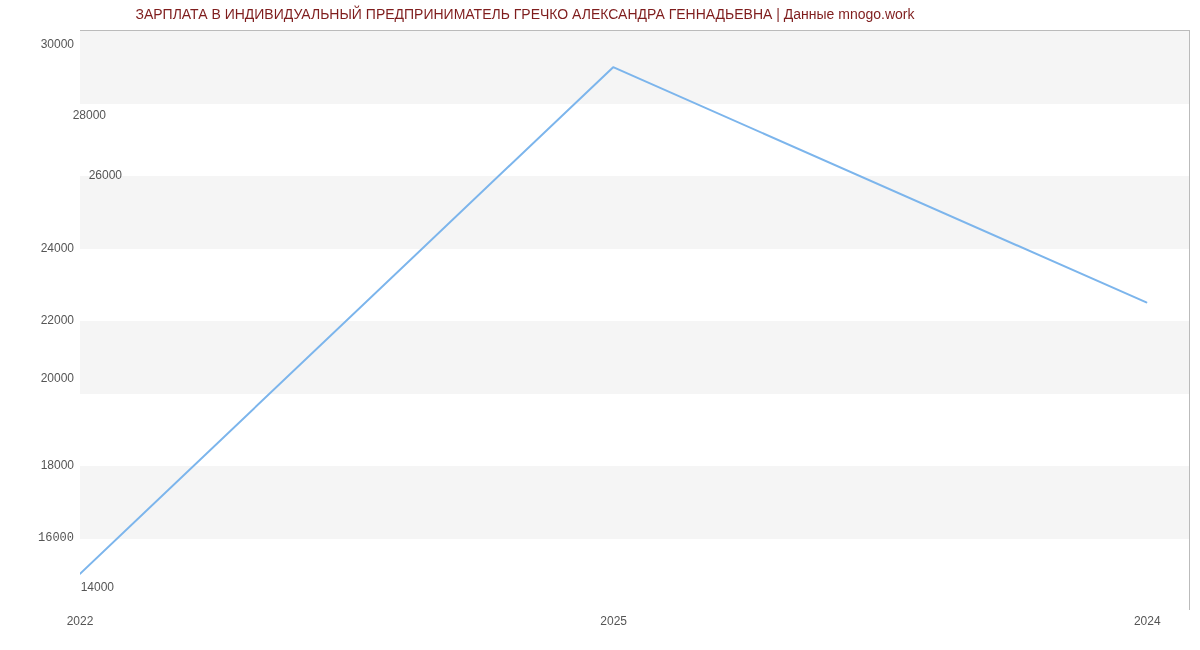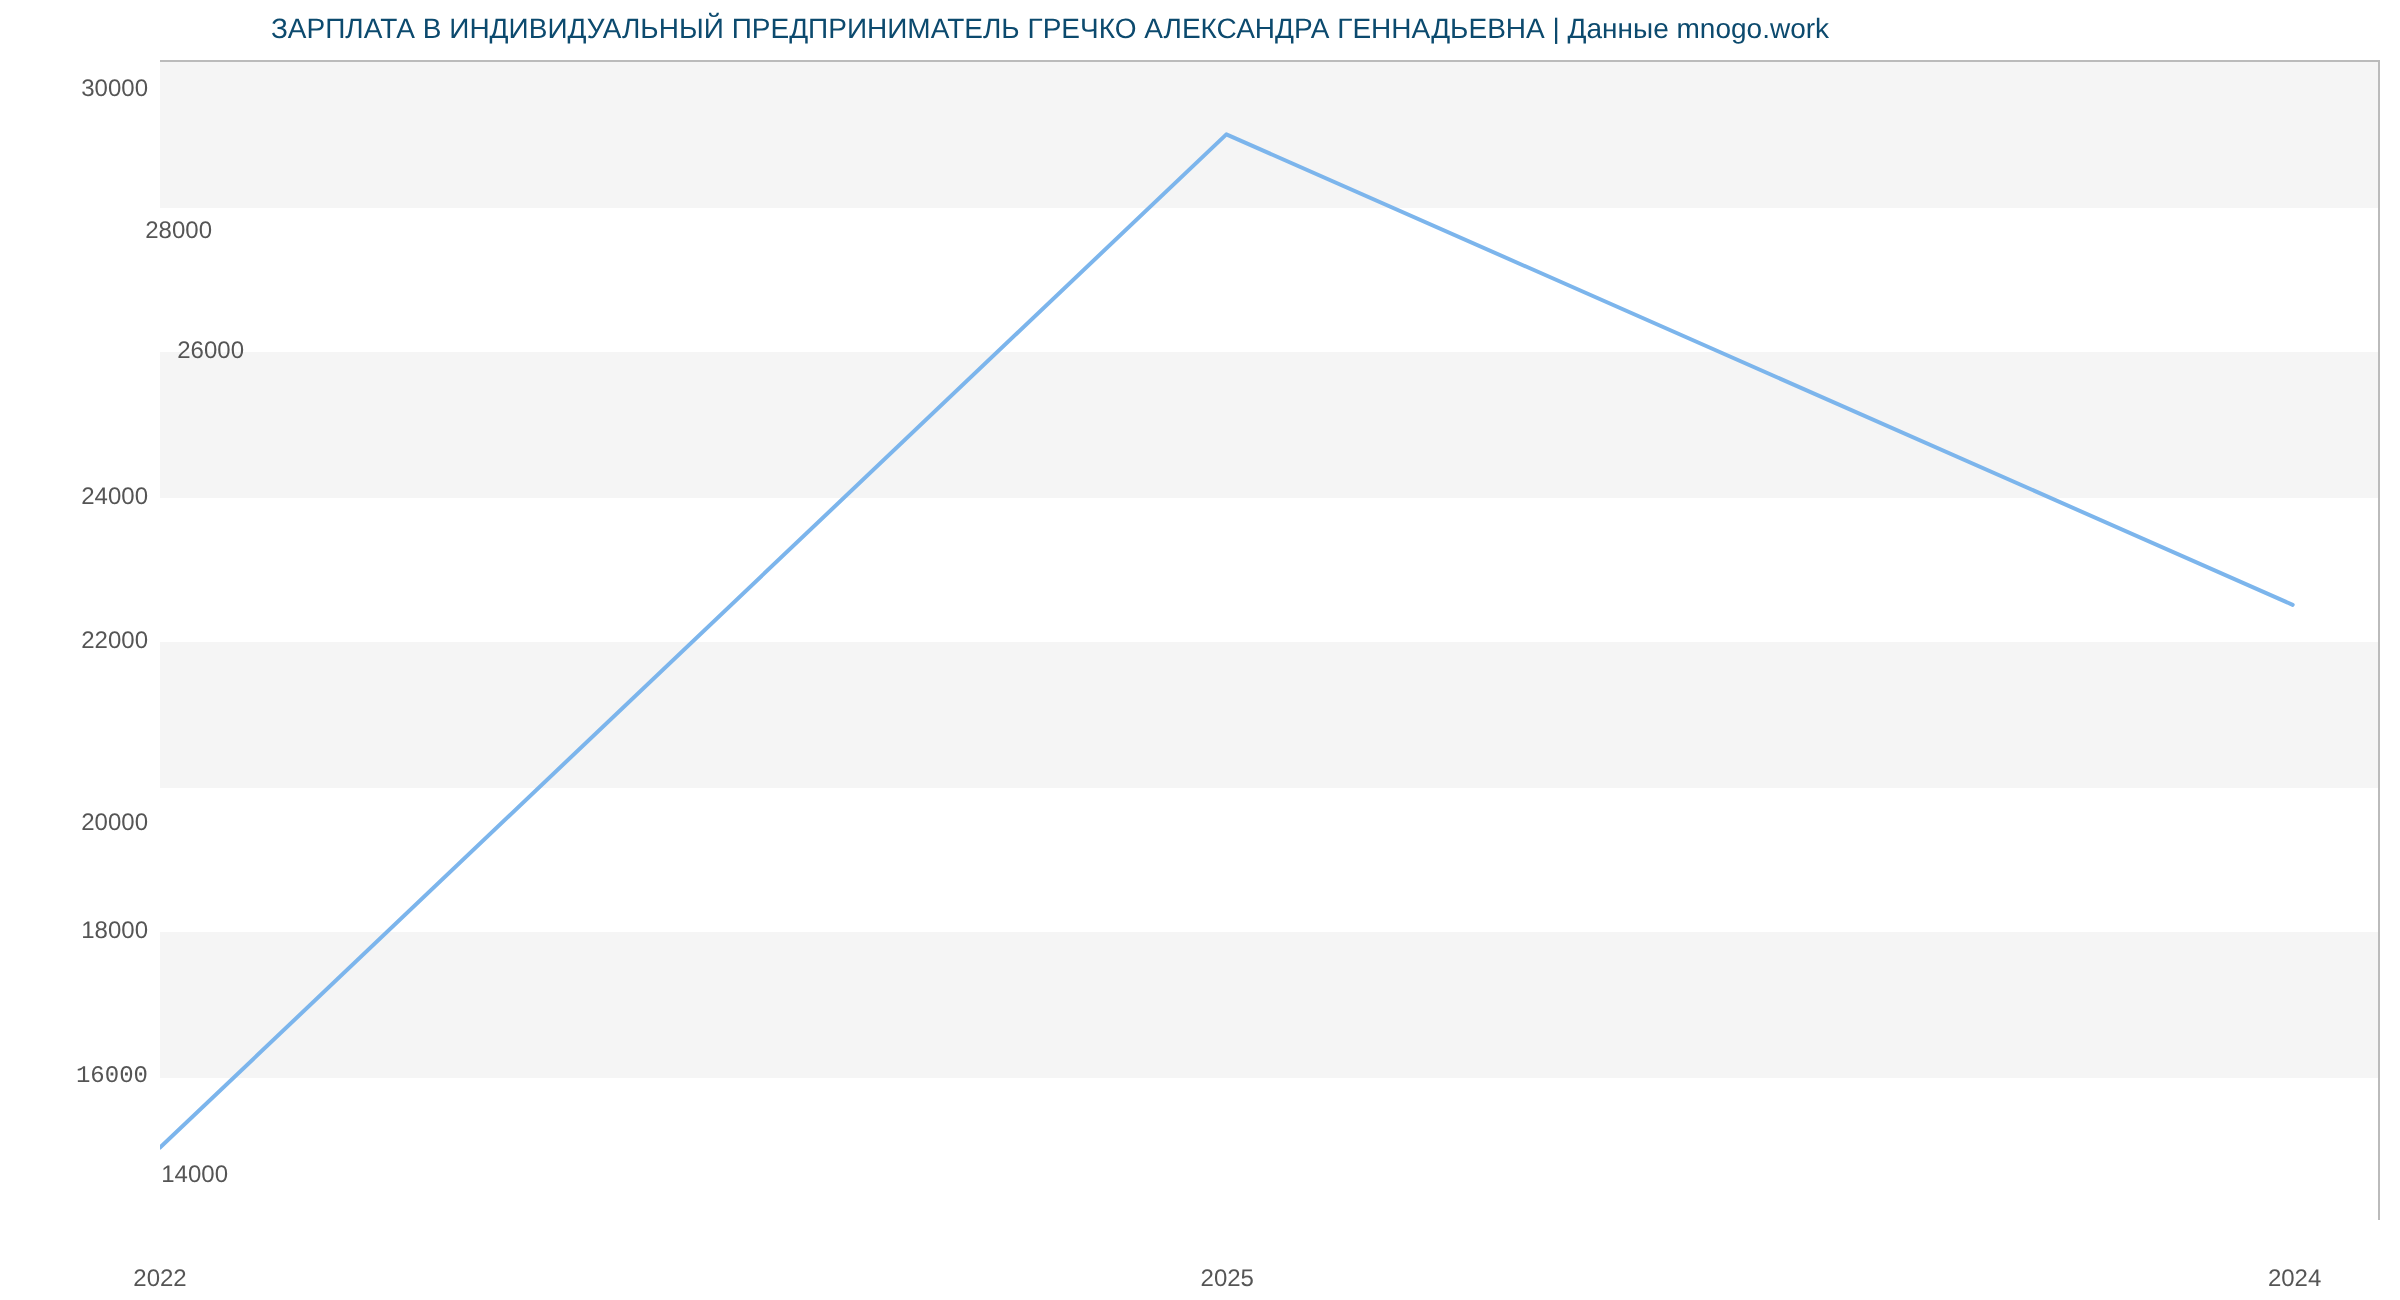--- a/index.html
+++ b/index.html
@@ -16,21 +16,21 @@
     width: 1200px;
     height: 650px;
   }
   .title {
     position: absolute;
     top: 6px;
     left: 0;
     width: 1050px;
     text-align: center;
     font-size: 14px;
-    color: #0c4a6e;
+    color: #7f1d1d;
     font-weight: 400;
   }
   .plot {
     position: absolute;
     left: 80px;
     top: 30px;
     width: 1110px;
     height: 580px;
     border-top: 1px solid #bbb;
     border-right: 1px solid #bbb;
@@ -53,21 +53,21 @@
     position: absolute;
     left: 0;
     width: 74px;
     text-align: right;
     font-size: 12px;
     color: #555;
     transform: translateY(-50%);
   }
   .x-tick {
     position: absolute;
-    top: 632px;
+    top: 614px;
     font-size: 12px;
     color: #555;
     transform: translateX(-50%);
     white-space: nowrap;
   }
 </style>
 </head>
 <body>
 
 <div class="chart-wrap">
@@ -80,21 +80,21 @@
       <div class="band" style="top: 435px; height: 72.5px;"></div>
     <svg class="line" id="series-svg" viewBox="0 0 1110 580" preserveAspectRatio="none">
         <polyline points="0,543.75 533.6538461538648,36.25 1067.3076923077297,271.875" fill="none" stroke="#7cb5ec" stroke-width="2" stroke-linejoin="round" stroke-linecap="round"></polyline>
       </svg>
   </div>
 
   <div id="y-axis">
       <div class="y-tick" style="top: 587px; padding-left: 40px;">14000</div>
       <div class="y-tick" style="top: 537.5px; font-family: Liberation Mono, monospace;">16000</div>
       <div class="y-tick" style="top: 465px;">18000</div>
-      <div class="y-tick" style="top: 411px; text-align: right;">20000</div>
+      <div class="y-tick" style="top: 378px; text-align: right;">20000</div>
       <div class="y-tick" style="top: 320px;">22000</div>
       <div class="y-tick" style="top: 247.5px;">24000</div>
       <div class="y-tick" style="top: 175px; margin-left: 48px;">26000</div>
       <div class="y-tick" style="top: 115px; padding-left: 32px;">28000</div>
       <div class="y-tick" style="top: 30px; margin-top: 14px;">30000</div>
     </div>
   <div id="x-axis">
       <div class="x-tick" style="left: 80px;">2022</div>
       <div class="x-tick" style="left: 613.654px;">2025</div>
       <div class="x-tick" style="left: 1147.31px;">2024</div>

